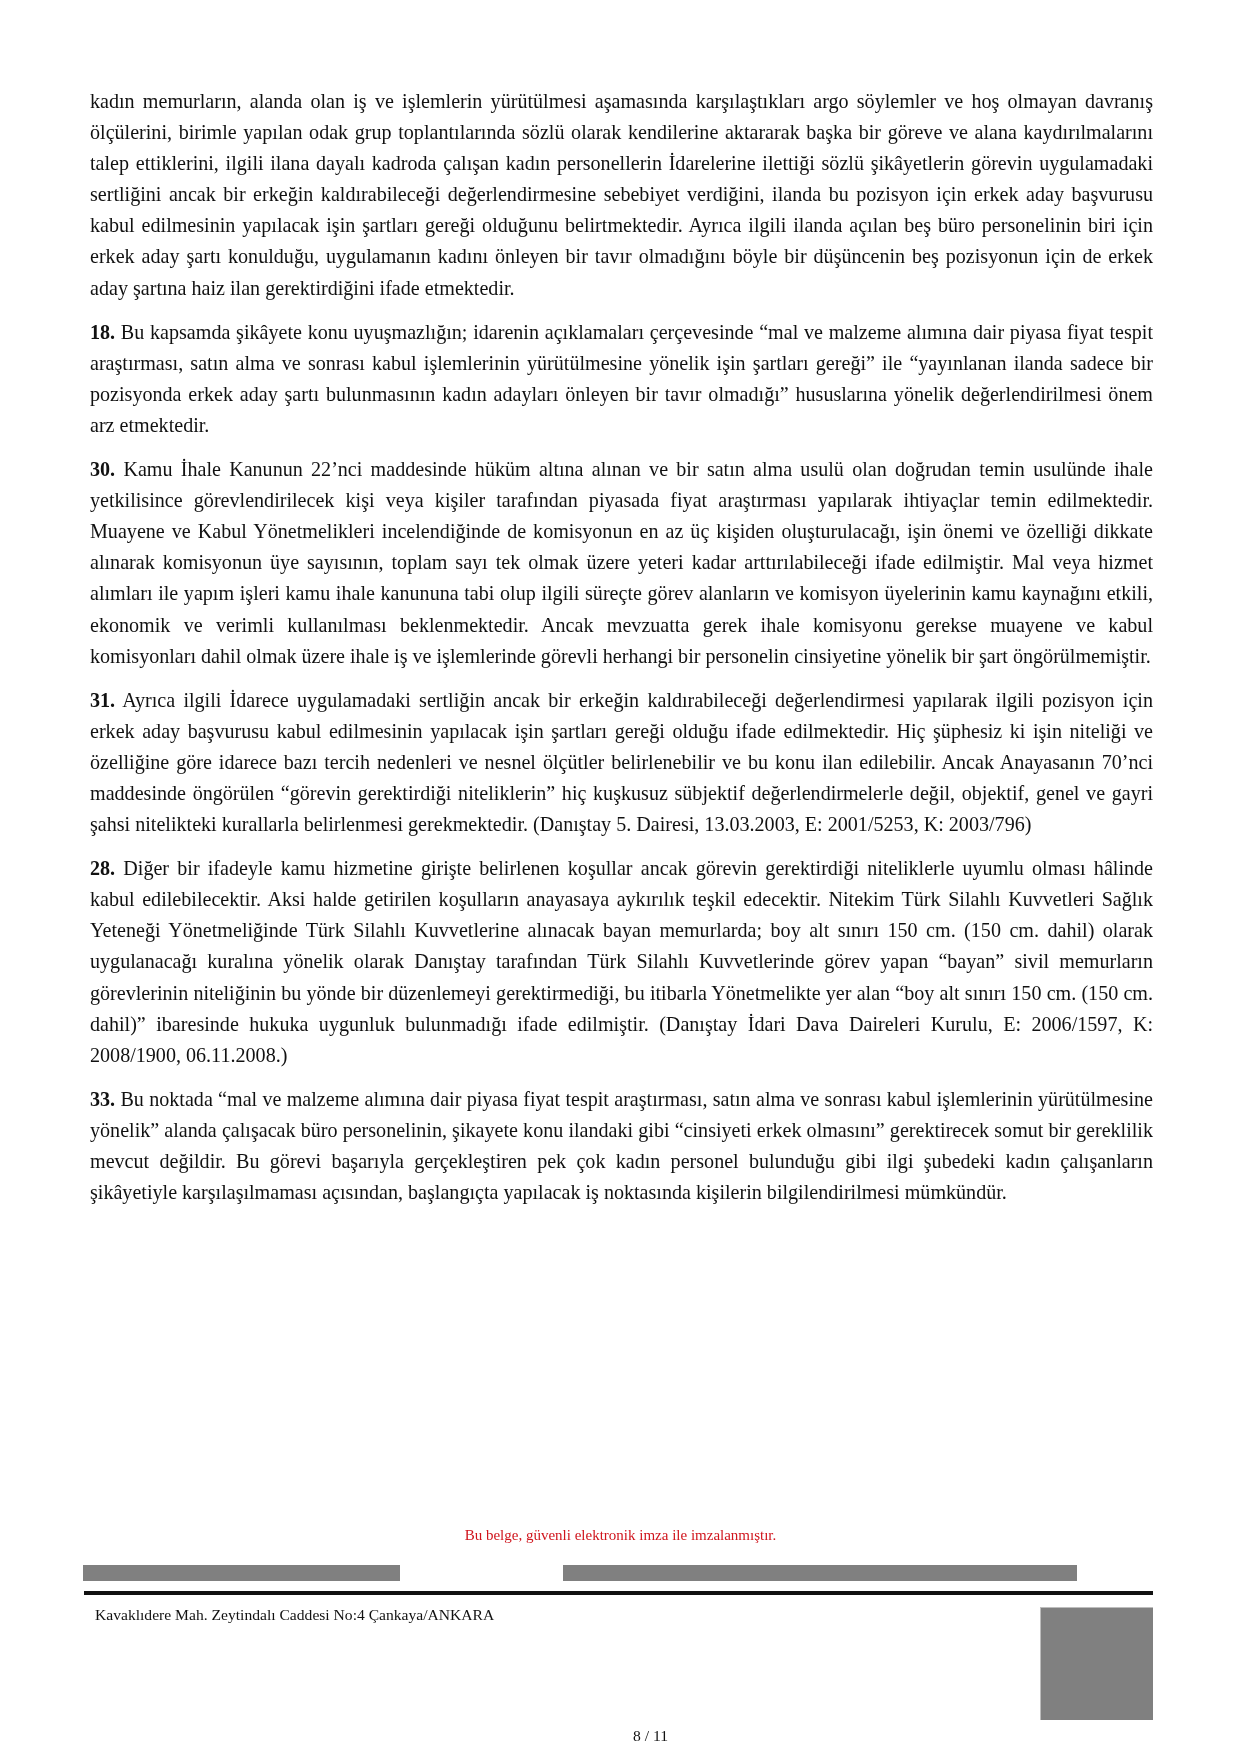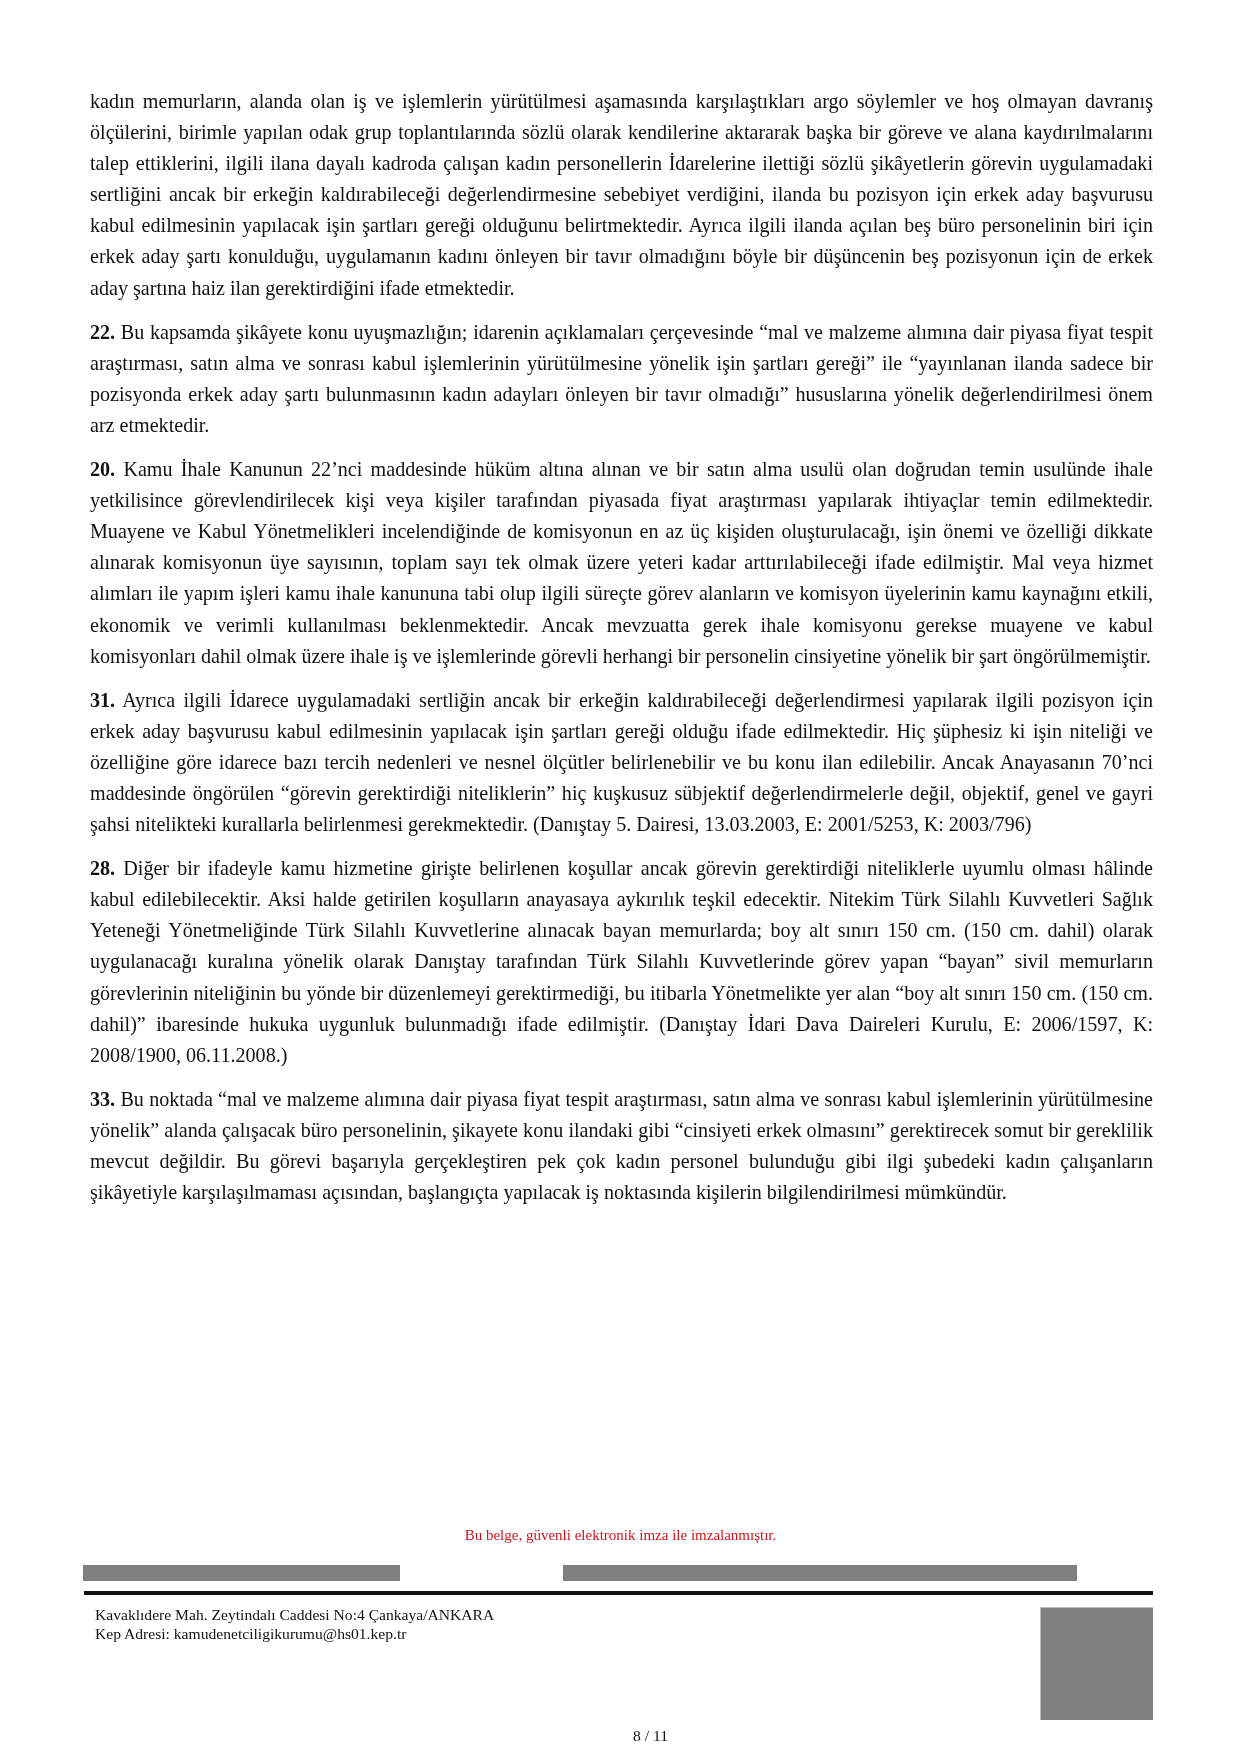--- a/index.html
+++ b/index.html
@@ -26,25 +26,25 @@
 </head>
 <body>
 
 <div class="page">
 
   <div class="body-text">
     <p class="para">
       <span>kadın memurların, alanda olan iş ve işlemlerin yürütülmesi aşamasında karşılaştıkları argo söylemler ve hoş olmayan davranış ölçülerini, birimle yapılan odak grup toplantılarında sözlü olarak kendilerine aktararak başka bir göreve ve alana kaydırılmalarını talep ettiklerini, ilgili ilana dayalı kadroda çalışan kadın personellerin İdarelerine ilettiği sözlü şikâyetlerin görevin uygulamadaki sertliğini ancak bir erkeğin kaldırabileceği değerlendirmesine sebebiyet verdiğini, ilanda bu pozisyon için erkek aday başvurusu kabul edilmesinin yapılacak işin şartları gereği olduğunu belirtmektedir. Ayrıca ilgili ilanda açılan beş büro personelinin biri için erkek aday şartı konulduğu, uygulamanın kadını önleyen bir tavır olmadığını böyle bir düşüncenin beş pozisyonun için de erkek aday şartına haiz ilan gerektirdiğini ifade etmektedir.</span>
     </p>
     <p class="para">
-      <span class="num">22.</span>
+      <span class="num">18.</span>
       <span>Bu kapsamda şikâyete konu uyuşmazlığın; idarenin açıklamaları çerçevesinde “mal ve malzeme alımına dair piyasa fiyat tespit araştırması, satın alma ve sonrası kabul işlemlerinin yürütülmesine yönelik işin şartları gereği” ile “yayınlanan ilanda sadece bir pozisyonda erkek aday şartı bulunmasının kadın adayları önleyen bir tavır olmadığı” hususlarına yönelik değerlendirilmesi önem arz etmektedir.</span>
     </p>
     <p class="para">
-      <span class="num">20.</span>
+      <span class="num">30.</span>
       <span>Kamu İhale Kanunun  22’nci maddesinde hüküm altına alınan ve bir satın alma usulü olan doğrudan temin usulünde ihale yetkilisince görevlendirilecek kişi veya kişiler tarafından piyasada fiyat araştırması yapılarak ihtiyaçlar temin edilmektedir. Muayene ve Kabul Yönetmelikleri incelendiğinde de komisyonun en az üç kişiden oluşturulacağı, işin önemi ve özelliği dikkate alınarak komisyonun üye sayısının, toplam sayı tek olmak üzere yeteri kadar arttırılabileceği ifade edilmiştir. Mal veya hizmet alımları ile yapım işleri kamu ihale kanununa tabi olup ilgili süreçte görev alanların ve komisyon üyelerinin kamu kaynağını etkili, ekonomik ve verimli kullanılması beklenmektedir. Ancak mevzuatta gerek ihale komisyonu gerekse muayene ve kabul komisyonları dahil olmak üzere ihale iş ve işlemlerinde görevli herhangi bir personelin cinsiyetine yönelik bir şart öngörülmemiştir.</span>
     </p>
     <p class="para">
       <span class="num">31.</span>
       <span>Ayrıca ilgili İdarece uygulamadaki sertliğin ancak bir erkeğin kaldırabileceği değerlendirmesi yapılarak ilgili pozisyon için erkek aday başvurusu kabul edilmesinin yapılacak işin şartları gereği olduğu ifade edilmektedir. Hiç şüphesiz ki işin niteliği ve özelliğine göre idarece bazı tercih nedenleri ve nesnel ölçütler belirlenebilir ve bu konu ilan edilebilir. Ancak Anayasanın 70’nci maddesinde öngörülen “görevin gerektirdiği niteliklerin” hiç kuşkusuz sübjektif değerlendirmelerle değil, objektif, genel ve gayri şahsi nitelikteki kurallarla belirlenmesi gerekmektedir. (Danıştay 5. Dairesi, 13.03.2003, E: 2001/5253, K: 2003/796)</span>
     </p>
     <p class="para">
       <span class="num">28.</span>
       <span>Diğer bir ifadeyle kamu hizmetine girişte belirlenen koşullar ancak görevin gerektirdiği niteliklerle uyumlu olması hâlinde kabul edilebilecektir. Aksi halde getirilen koşulların anayasaya aykırılık teşkil edecektir. Nitekim Türk Silahlı Kuvvetleri Sağlık Yeteneği Yönetmeliğinde Türk Silahlı Kuvvetlerine alınacak bayan memurlarda; boy alt sınırı 150 cm. (150 cm. dahil) olarak uygulanacağı kuralına yönelik olarak Danıştay tarafından Türk Silahlı Kuvvetlerinde görev yapan “bayan” sivil memurların görevlerinin niteliğinin bu yönde bir düzenlemeyi gerektirmediği, bu itibarla Yönetmelikte yer alan “boy alt sınırı 150 cm. (150 cm. dahil)” ibaresinde hukuka uygunluk bulunmadığı ifade edilmiştir. (Danıştay İdari Dava Daireleri Kurulu, E: 2006/1597, K: 2008/1900, 06.11.2008.)</span>
     </p>
@@ -55,19 +55,18 @@
   </div>
 
   <div class="signed-note">Bu belge, güvenli elektronik imza ile imzalanmıştır.</div>
 
   <div class="bar left"></div>
   <div class="bar right"></div>
   <div class="rule"></div>
 
   <div class="footer">
     <div class="line">Kavaklıdere Mah. Zeytindalı Caddesi No:4 Çankaya/ANKARA</div>
-    <div class="line">Kep Adresi: kamudenetciligikurumu@hs01.kep.tr</div>
   </div>
 
   <div class="page-num">8 / 11</div>
 
   <div class="stamp"></div>
 </div>
 
 </body></html>

